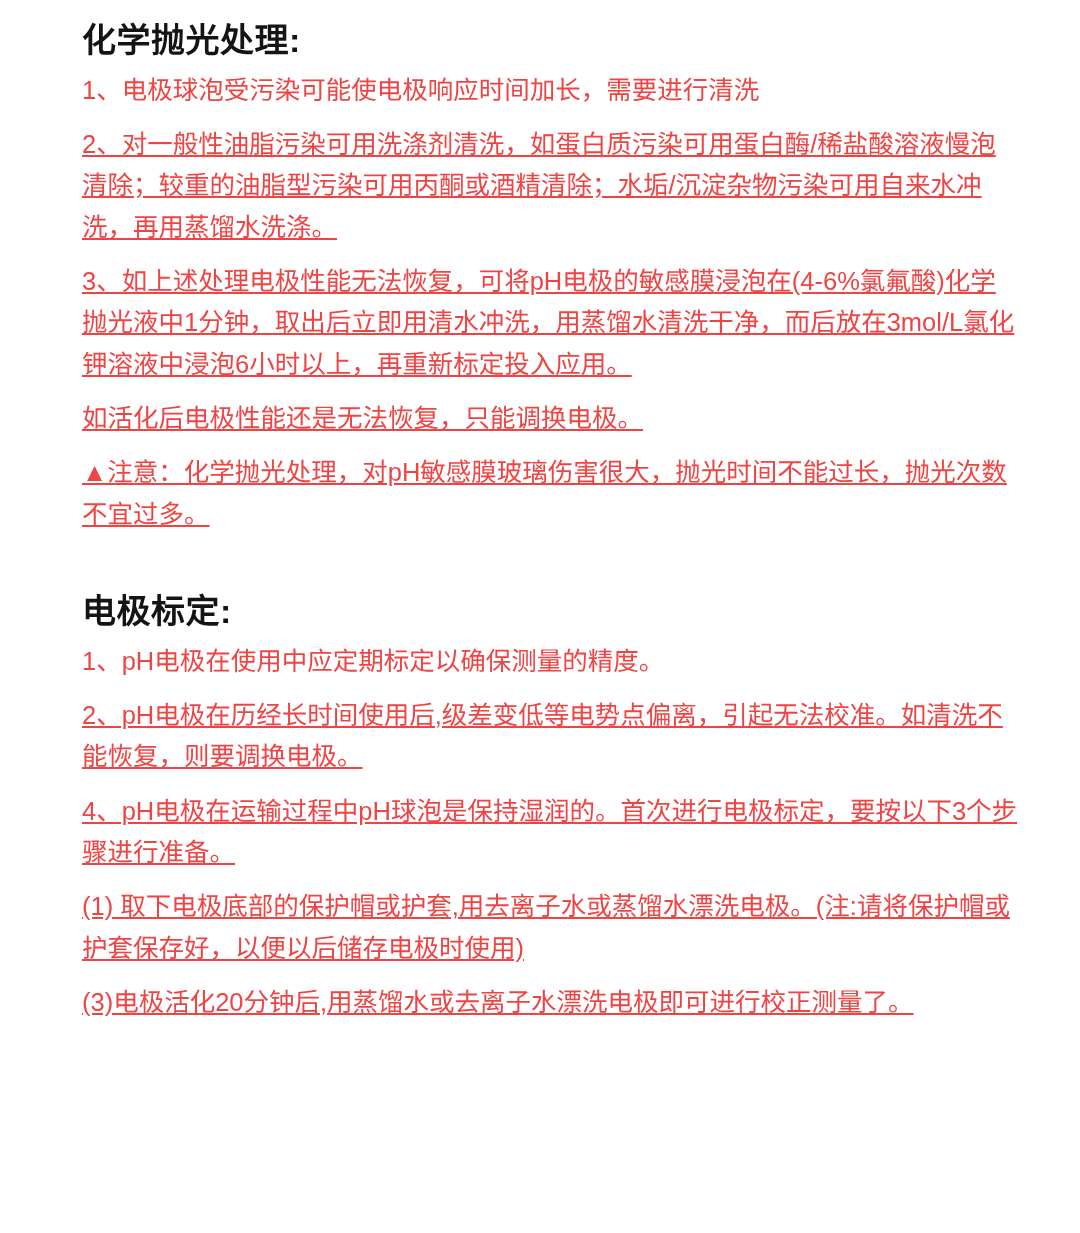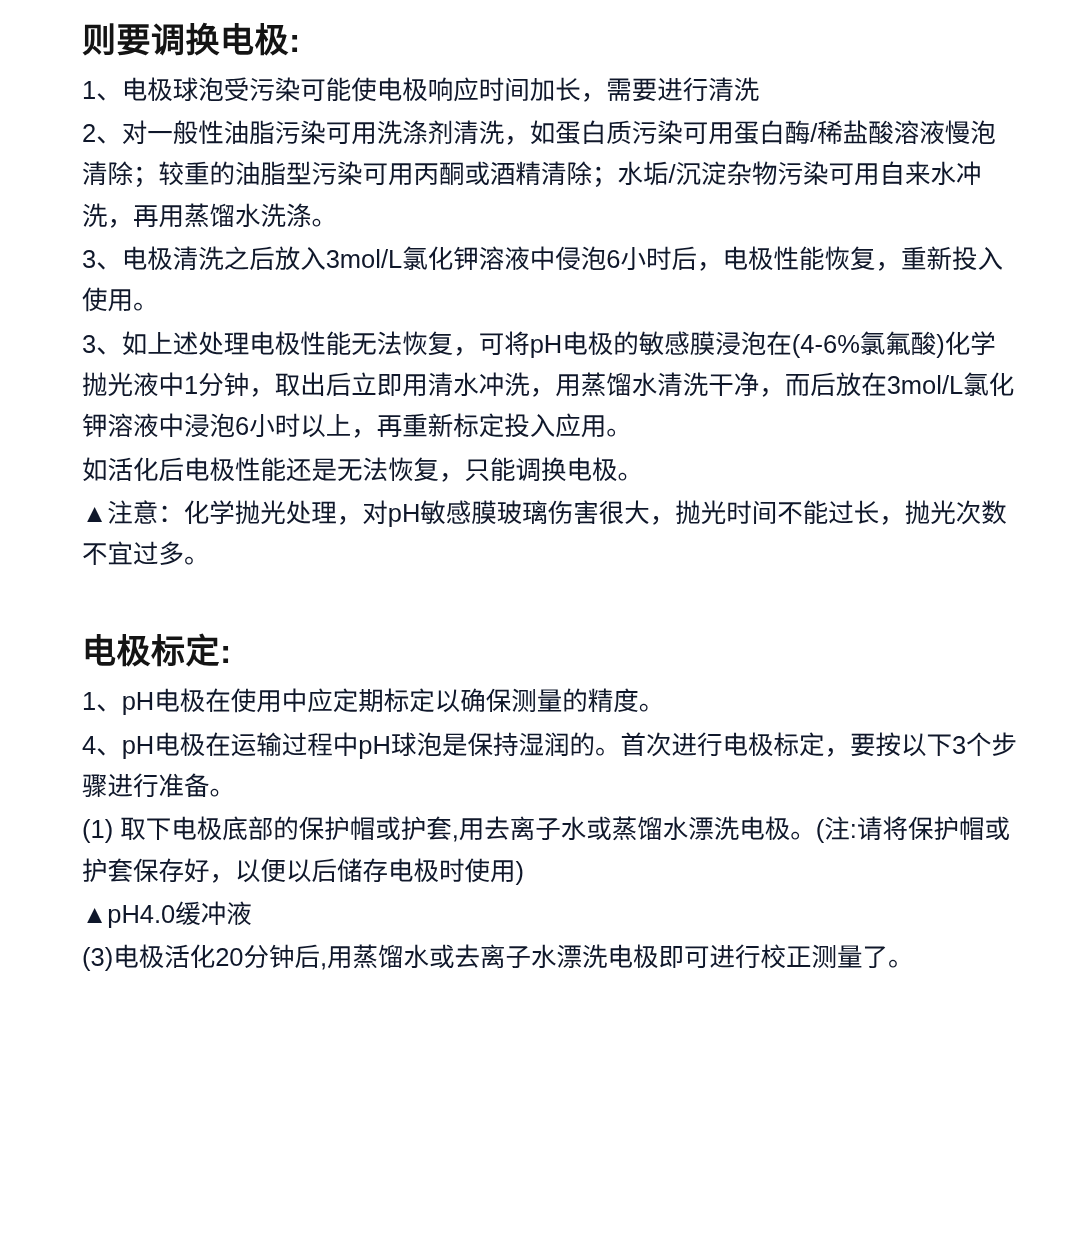--- a/index.html
+++ b/index.html
@@ -32,45 +32,45 @@
     font-weight: bold;
     line-height: 1.35;
     letter-spacing: 0.5px;
     margin: 0 0 6px 0;
     color: #141414;
   }
   .para {
     font-size: 25.5px;
     line-height: 1.62;
     margin: 0;
-    color: #0f172a;
+    color: #ef4444;
     text-align: left;
     word-break: break-word;
   }
   .para + .para {
-    margin-top: 2px;
+    margin-top: 13px;
+    text-decoration: underline;
   }
 </style>
 </head>
 <body>
 
 <div class="page">
 
   <div class="section">
-    <h1 class="section-title">则要调换电极:</h1>
+    <h1 class="section-title">化学抛光处理:</h1>
     <p class="para">1、电极球泡受污染可能使电极响应时间加长，需要进行清洗</p>
     <p class="para">2、对一般性油脂污染可用洗涤剂清洗，如蛋白质污染可用蛋白酶/稀盐酸溶液慢泡清除；较重的油脂型污染可用丙酮或酒精清除；水垢/沉淀杂物污染可用自来水冲洗，再用蒸馏水洗涤。</p>
-    <p class="para">3、电极清洗之后放入3mol/L氯化钾溶液中侵泡6小时后，电极性能恢复，重新投入使用。</p>
     <p class="para">3、如上述处理电极性能无法恢复，可将pH电极的敏感膜浸泡在(4-6%氯氟酸)化学抛光液中1分钟，取出后立即用清水冲洗，用蒸馏水清洗干净，而后放在3mol/L氯化钾溶液中浸泡6小时以上，再重新标定投入应用。</p>
     <p class="para">如活化后电极性能还是无法恢复，只能调换电极。</p>
     <p class="para">▲注意：化学抛光处理，对pH敏感膜玻璃伤害很大，抛光时间不能过长，抛光次数不宜过多。</p>
   </div>
 
   <div class="section">
     <h1 class="section-title">电极标定:</h1>
     <p class="para">1、pH电极在使用中应定期标定以确保测量的精度。</p>
+    <p class="para">2、pH电极在历经长时间使用后,级差变低等电势点偏离，引起无法校准。如清洗不能恢复，则要调换电极。</p>
     <p class="para">4、pH电极在运输过程中pH球泡是保持湿润的。首次进行电极标定，要按以下3个步骤进行准备。</p>
     <p class="para">(1) 取下电极底部的保护帽或护套,用去离子水或蒸馏水漂洗电极。(注:请将保护帽或护套保存好，以便以后储存电极时使用)</p>
-    <p class="para">▲pH4.0缓冲液</p>
     <p class="para">(3)电极活化20分钟后,用蒸馏水或去离子水漂洗电极即可进行校正测量了。</p>
   </div>
 
 </div>
 
 </body></html>

